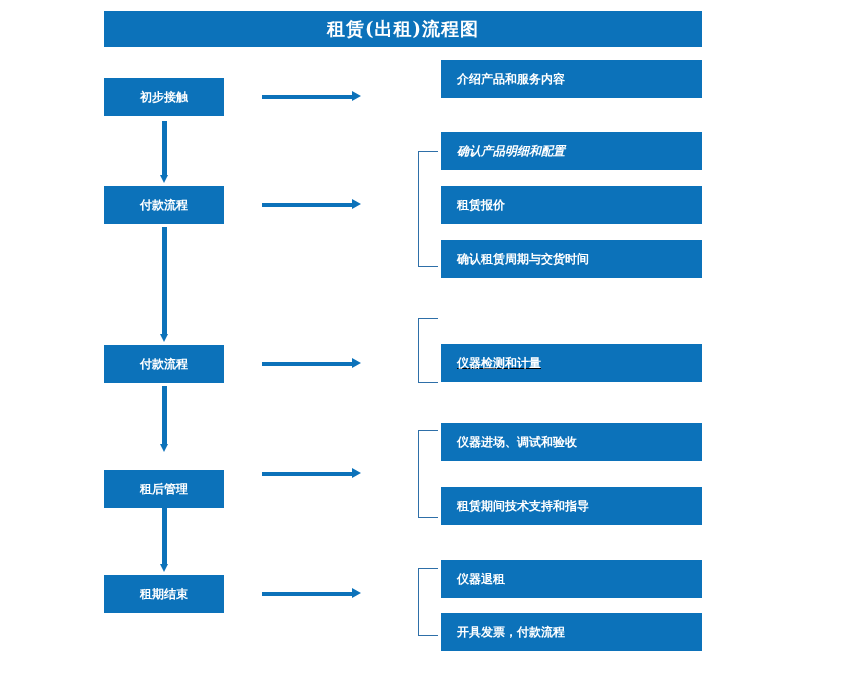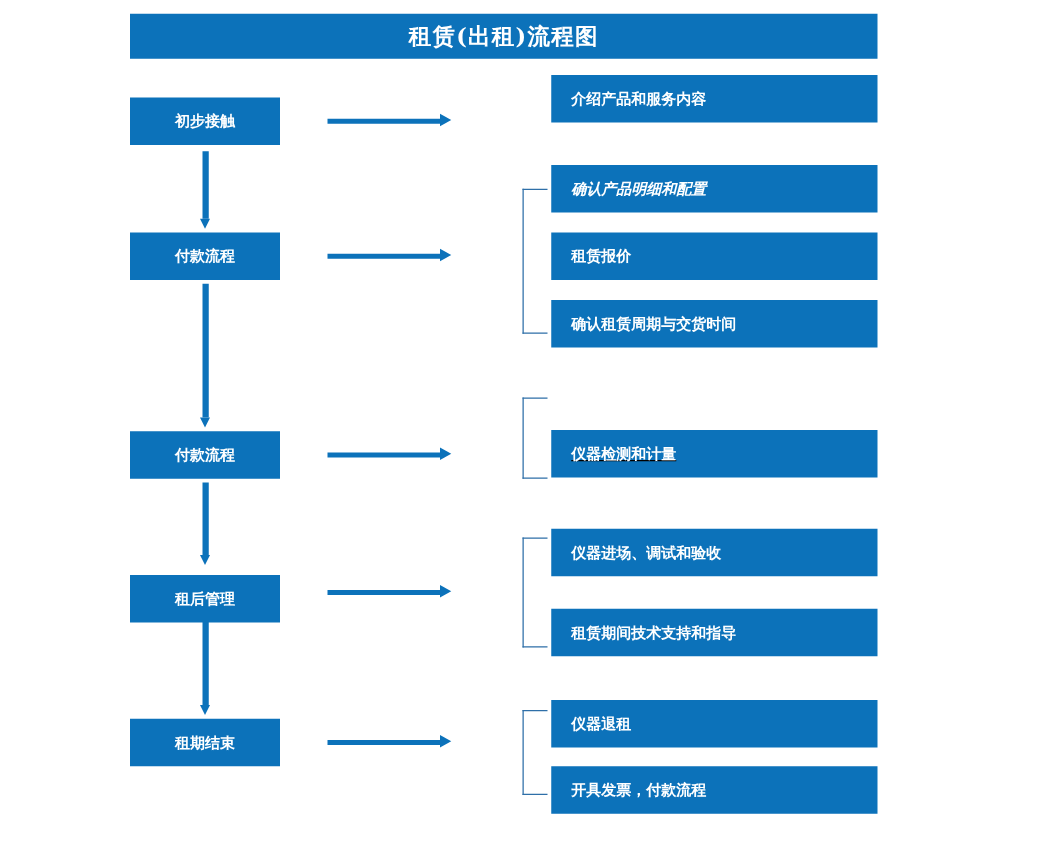--- a/index.html
+++ b/index.html
@@ -96,21 +96,21 @@
 
   <div class="node stage" style="top:78px;">
     <span>初步接触</span>
   </div>
   <div class="node stage" style="top:186px;">
     <span>付款流程</span>
   </div>
   <div class="node stage" style="top:345px;">
     <span>付款流程</span>
   </div>
-  <div class="node stage" style="top:460px;">
+  <div class="node stage" style="top:470px;">
     <span>租后管理</span>
   </div>
   <div class="node stage" style="top:575px;">
     <span>租期结束</span>
   </div>
 
   <div class="v-arrow" style="top:121px;height:62px;">
     <div class="shaft" style="height:54px;"></div>
     <div class="head" style="top:54px;"></div>
   </div>

